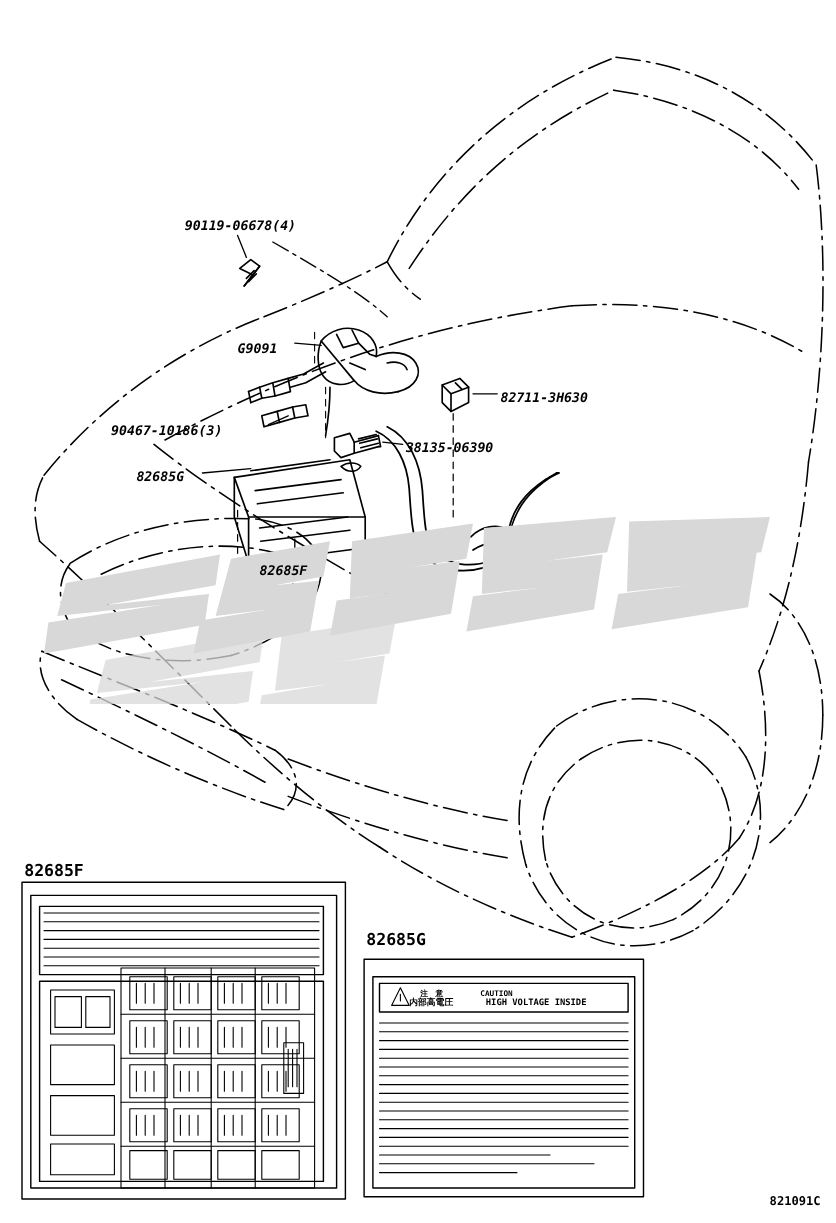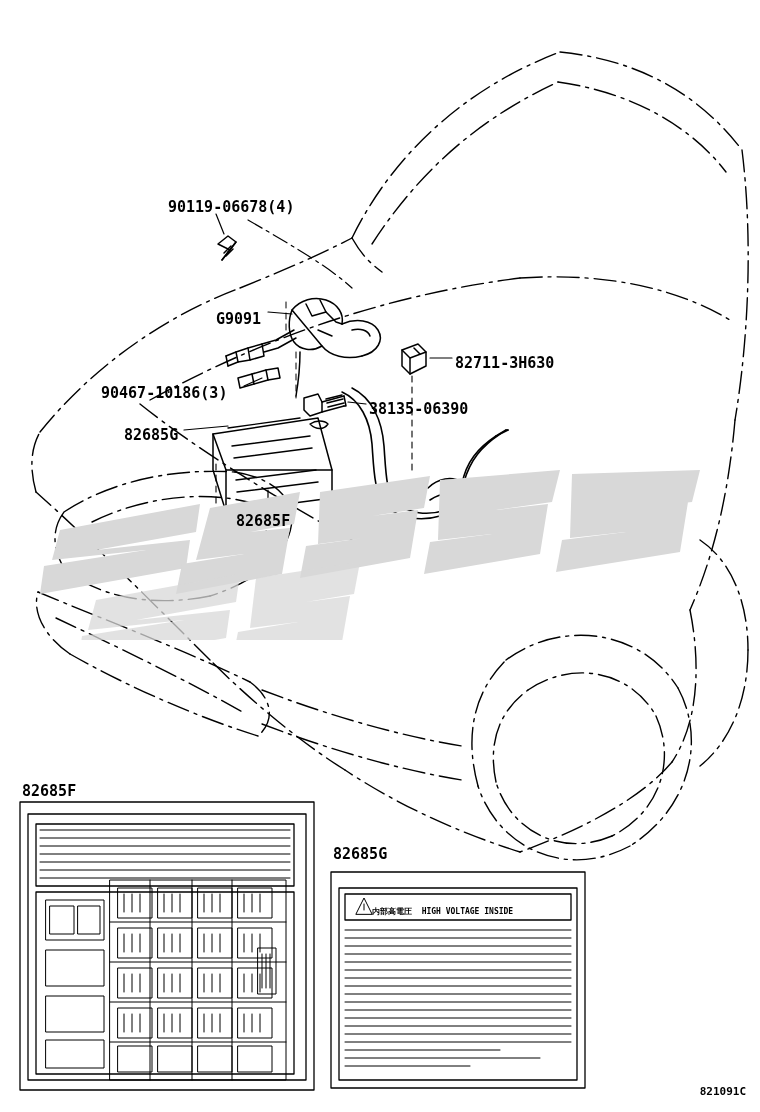--- a/index.html
+++ b/index.html
@@ -22,25 +22,26 @@
   }
   svg.art {
     position: absolute;
     left: 0; top: 0;
     width: 760px;
     height: 1112px;
   }
   .label {
     position: absolute;
     font-family: "DejaVu Sans Mono", monospace;
-    font-size: 15px;
+    font-size: 12px;
     font-weight: bold;
     letter-spacing: 0px;
     white-space: nowrap;
     color: #000;
+    font-style: italic;
   }
   .code-id {
     position: absolute;
     right: 14px;
     bottom: 14px;
     font-family: "DejaVu Sans Mono", monospace;
     font-size: 11px;
     font-weight: bold;
     color: #000;
   }
@@ -336,21 +337,25 @@
         <path d="M356 914 L364 898 L372 914 Z"></path>
         <path d="M364 904 L364 910"></path>
 
         <path d="M345 930 L571 930 M345 938 L571 938 M345 946 L571 946 M345 954 L571 954 M345 962 L571 962 M345 970 L571 970 M345 978 L571 978 M345 986 L571 986 M345 994 L571 994 M345 1002 L571 1002 M345 1010 L571 1010 M345 1018 L571 1018 M345 1026 L571 1026 M345 1034 L571 1034 M345 1042 L571 1042 M345 1050 L500 1050 M345 1058 L540 1058 M345 1066 L470 1066"></path>
       </g>
     </g>
   </svg>
 
   <div style="position:absolute; left:372px; top:899px; width:200px;">
     <span class="caution-text">内部高電圧</span>
-    <span class="caution-text" style="margin-left:0;">HIGH VOLTAGE INSIDE</span>
+    <span class="caution-text" style="margin-left:20px;">HIGH VOLTAGE INSIDE</span>
+  </div>
+  <div style="position:absolute; left:382px; top:890px; width:200px;">
+    <span class="caution-text" style="font-size:7px;">注　意</span>
+    <span class="caution-text" style="font-size:7px; margin-left:24px;">CAUTION</span>
   </div>
 
   <svg class="wm" viewBox="0 0 760 170" aria-hidden="true">
     <g fill="#d8d8d8">
       <path d="M60 60 L200 34 L196 62 L96 80 L190 70 L186 98 L40 124 L44 96 L146 80 L52 90 Z"></path>
       <path d="M210 38 L300 22 L294 54 L250 62 L290 58 L282 104 L176 124 L182 94 L244 84 L196 90 Z"></path>
       <path d="M320 22 L430 6 L424 38 L372 46 L418 40 L410 88 L300 108 L306 76 L364 68 L318 74 Z"></path>
       <path d="M440 10 L560 0 L552 32 L496 40 L548 34 L540 84 L424 104 L430 72 L492 64 L438 70 Z"></path>
       <path d="M572 4 L700 0 L692 32 L636 38 L688 32 L680 82 L556 102 L562 70 L626 62 L570 68 Z"></path>
       <path d="M96 130 L240 104 L236 132 L136 150 L230 140 L226 168 L78 194 L82 166 L184 150 L88 160 Z" opacity="0.75"></path>

